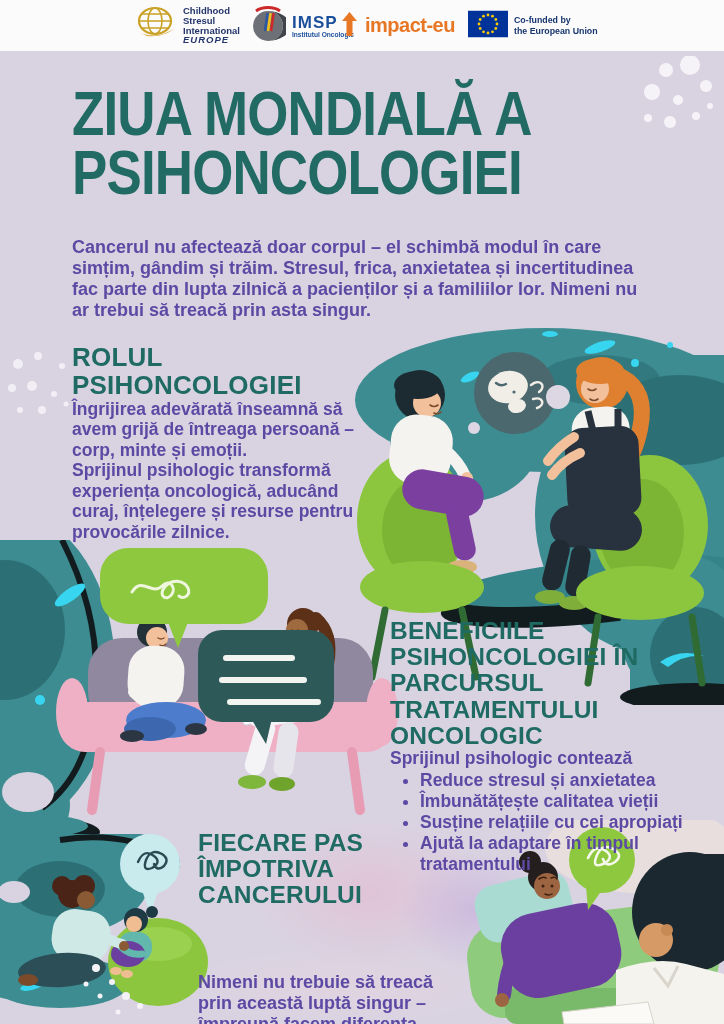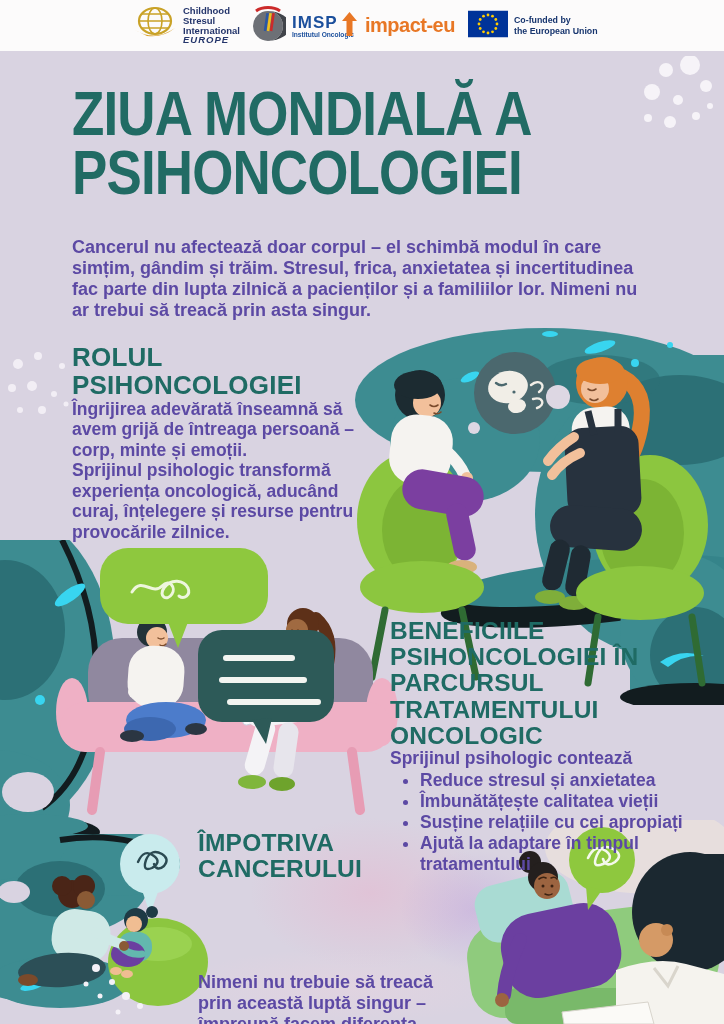--- a/index.html
+++ b/index.html
@@ -411,18 +411,19 @@
   </div>
   <div class="benef-lead">Sprijinul psihologic contează</div>
   <ul class="benef-list">
     <li>Reduce stresul și anxietatea</li>
     <li>Îmbunătățește calitatea vieții</li>
     <li>Susține relațiile cu cei apropiați</li>
     <li>Ajută la adaptare în timpul tratamentului</li>
   </ul>
 
   <div class="sec-head fiecare-head">
+    <div>FIECARE PAS</div>
     <div>ÎMPOTRIVA</div>
     <div>CANCERULUI</div>
   </div>
   <div class="fiecare-body">Nimeni nu trebuie să treacă prin această luptă singur – împreună facem diferența.</div>
 
 </div>
 
 </body></html>

